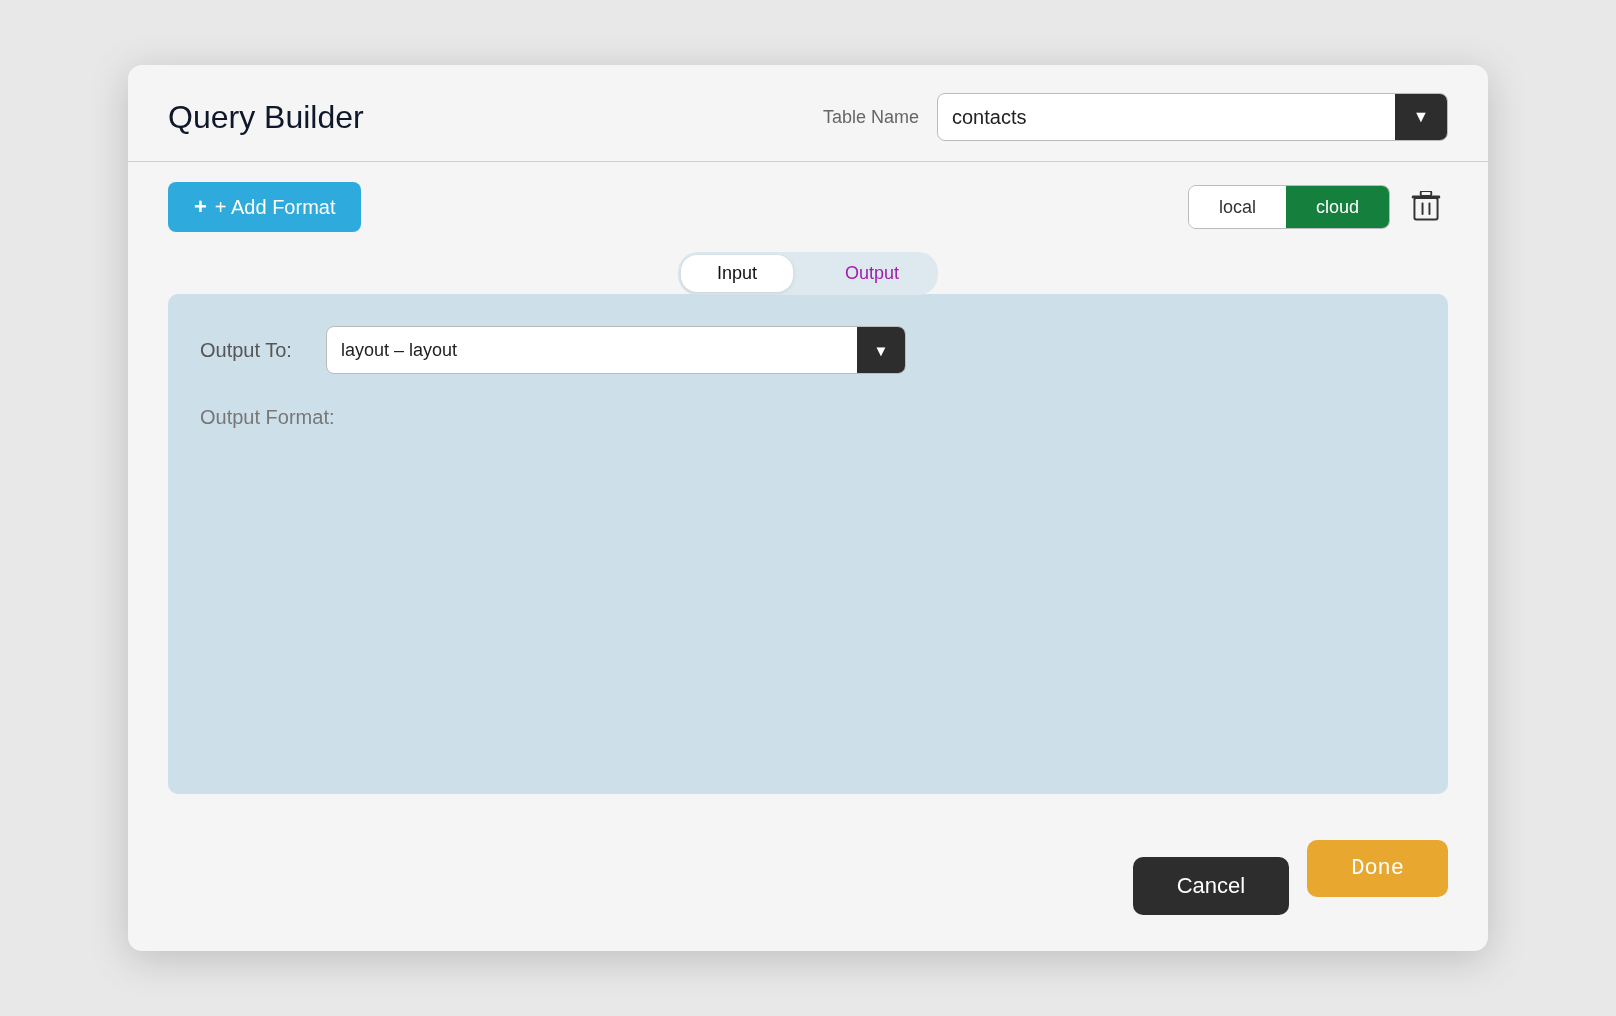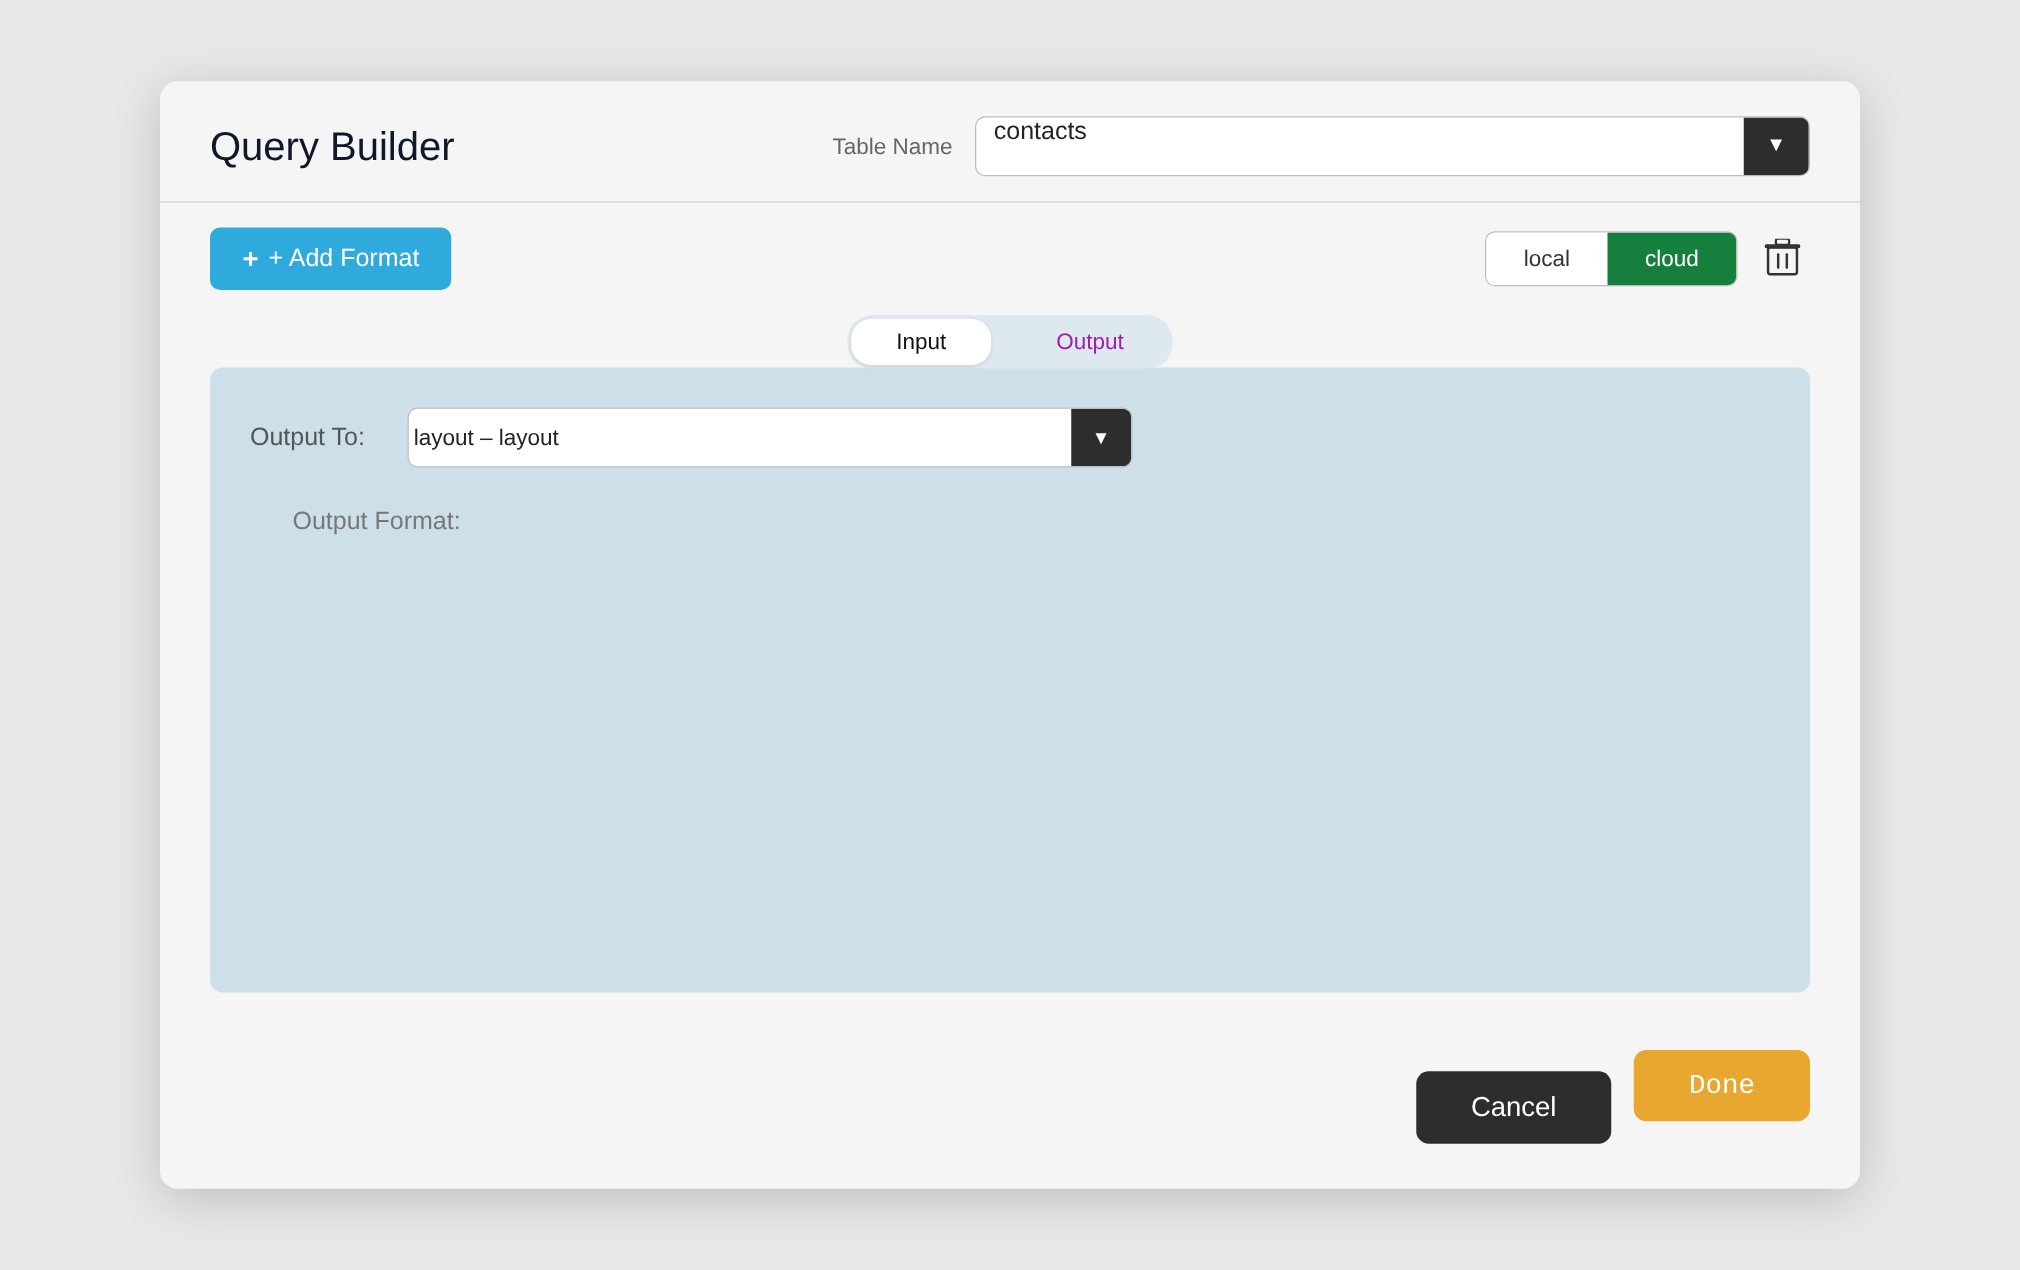--- a/index.html
+++ b/index.html
@@ -47,25 +47,25 @@
 
     .table-name-label {
       font-size: 18px;
       color: #666;
       margin-right: 18px;
       flex: 0 0 auto;
     }
 
     .table-name-dropdown {
       display: flex;
-      align-items: flex-start;
+      align-items: center;
       border: 1.5px solid #bbb;
       border-radius: 8px;
       overflow: hidden;
-      width: 668px;
+      width: 511px;
       background: #fff;
       height: 48px;
     }
 
     .table-name-input {
       flex: 1;
       border: none;
       outline: none;
       font-size: 20px;
       padding: 0 14px;
@@ -229,42 +229,41 @@
       width: 580px;
       background: #fff;
       height: 48px;
     }
 
     .output-to-input {
       flex: 1;
       border: none;
       outline: none;
       font-size: 18px;
-      padding: 0 4px;
+      padding: 0 14px;
       background: transparent;
       color: #222;
     }
 
     .dropdown-btn-dark-sm {
       background: #2d2d2d;
       border: none;
       width: 48px;
       height: 100%;
       display: flex;
       align-items: center;
       justify-content: center;
       cursor: pointer;
       flex-shrink: 0;
     }
 
     .output-format-label {
       font-size: 20px;
       color: #777;
       margin-top: 8px;
-      margin-left: 34px;
     }
 
     
     .dialog-footer {
       display: flex;
       justify-content: flex-end;
       align-items: center;
       padding: 28px 40px 0 40px;
       gap: 18px;
     }

